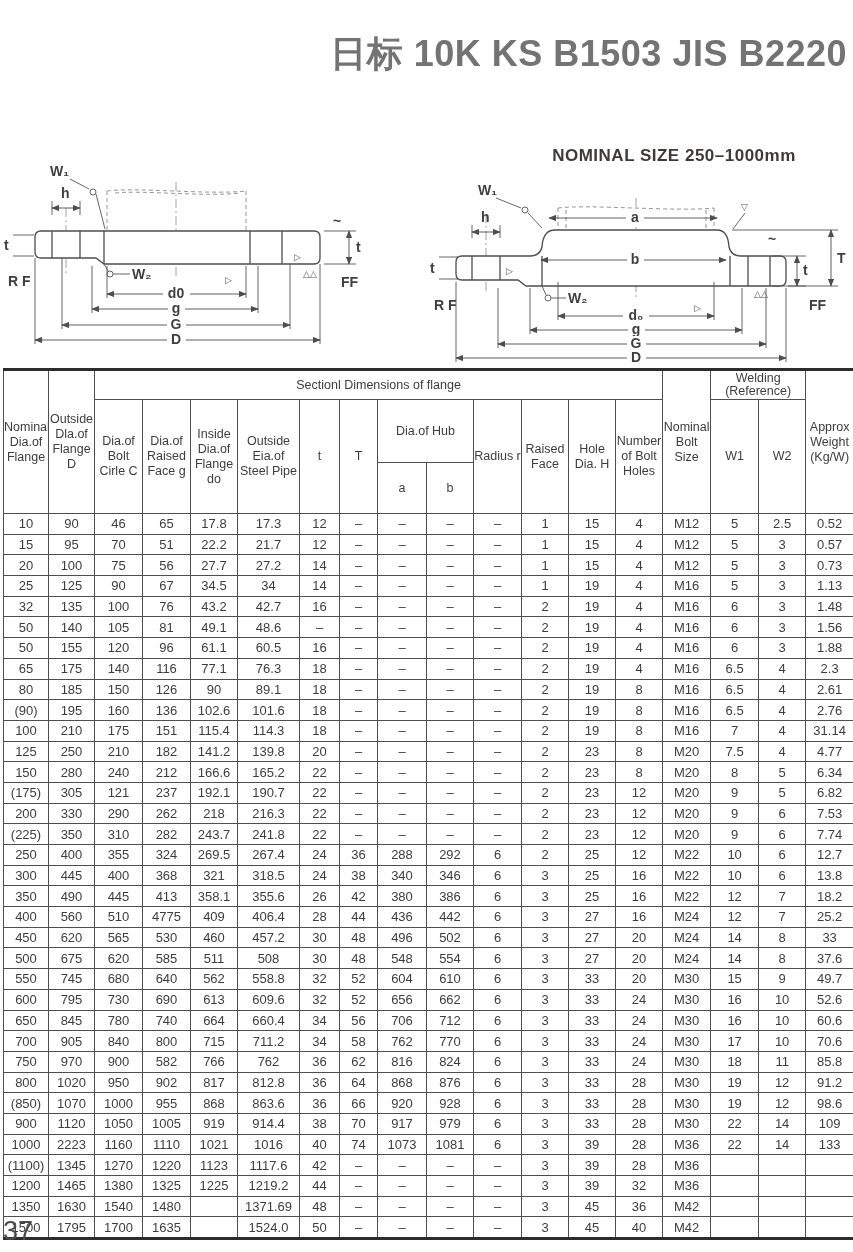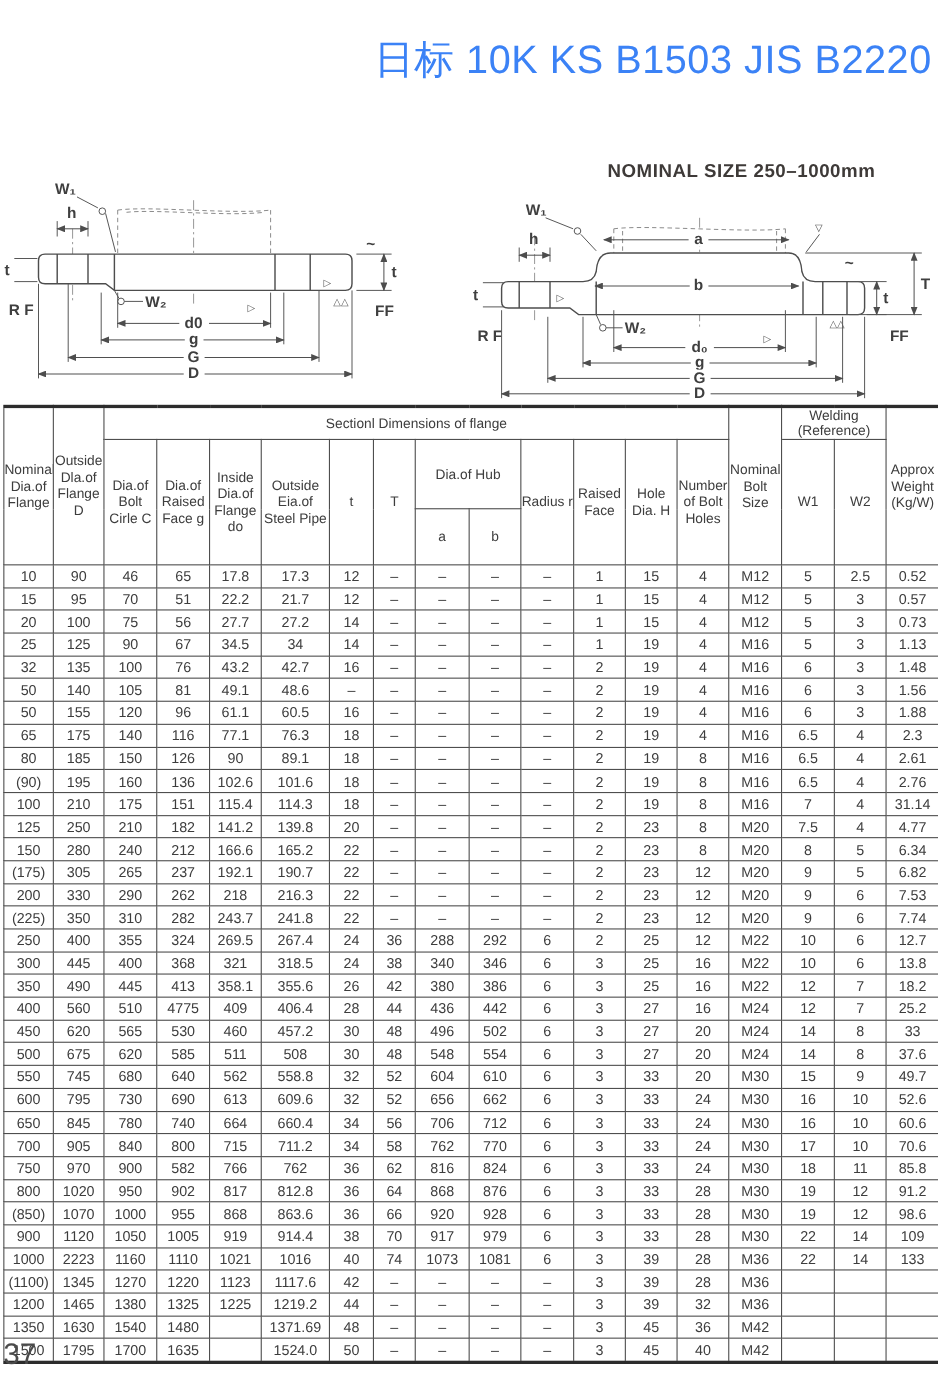--- a/index.html
+++ b/index.html
@@ -6,21 +6,21 @@
   .page{position:relative;width:853px;height:1252px;background:#fff;overflow:hidden;
         font-family:"Liberation Sans","DejaVu Sans",sans-serif;color:#3d3d3d;}
 
   
   .logo{position:absolute;top:4px;left:22px;}
   .logo-name{font-size:35px;font-weight:bold;font-style:italic;color:#149ad8;letter-spacing:-1px;line-height:1.05;}
   .logo-tag{font-size:20px;color:#2ba4de;margin-top:0;letter-spacing:0.2px;}
   .tag-bold{font-weight:bold;}
 
   
-  .doc-title{position:absolute;top:30px;right:6px;font-size:36px;font-weight:400;color:#3b82f6;letter-spacing:0.5px;text-align:center;}
+  .doc-title{position:absolute;top:30px;right:6px;font-size:36px;font-weight:700;color:#737373;letter-spacing:0.5px;text-align:center;}
 
   
   .diagrams{position:absolute;top:146px;left:0;width:853px;display:flex;}
   .diagram{width:426px;}
   .diagram-title{text-align:center;font-size:17px;font-weight:bold;color:#3e3a38;letter-spacing:0.5px;margin:0 0 2px 0;}
   .diagram.right .diagram-title{padding-left:70px;}
   svg{display:block;}
   .st{stroke:#4d4d4d;stroke-width:1.3;fill:none;}
   .thin{stroke:#555;stroke-width:0.9;fill:none;}
   .dash{stroke:#8a8a8a;stroke-width:0.9;fill:none;stroke-dasharray:4 3;}
@@ -508,21 +508,21 @@
             <td>23</td>
             <td>8</td>
             <td>M20</td>
             <td>8</td>
             <td>5</td>
             <td>6.34</td>
           </tr>
           <tr>
             <td>(175)</td>
             <td>305</td>
-            <td>265</td>
+            <td>121</td>
             <td>237</td>
             <td>192.1</td>
             <td>190.7</td>
             <td>22</td>
             <td>–</td>
             <td>–</td>
             <td>–</td>
             <td>–</td>
             <td>2</td>
             <td>23</td>

